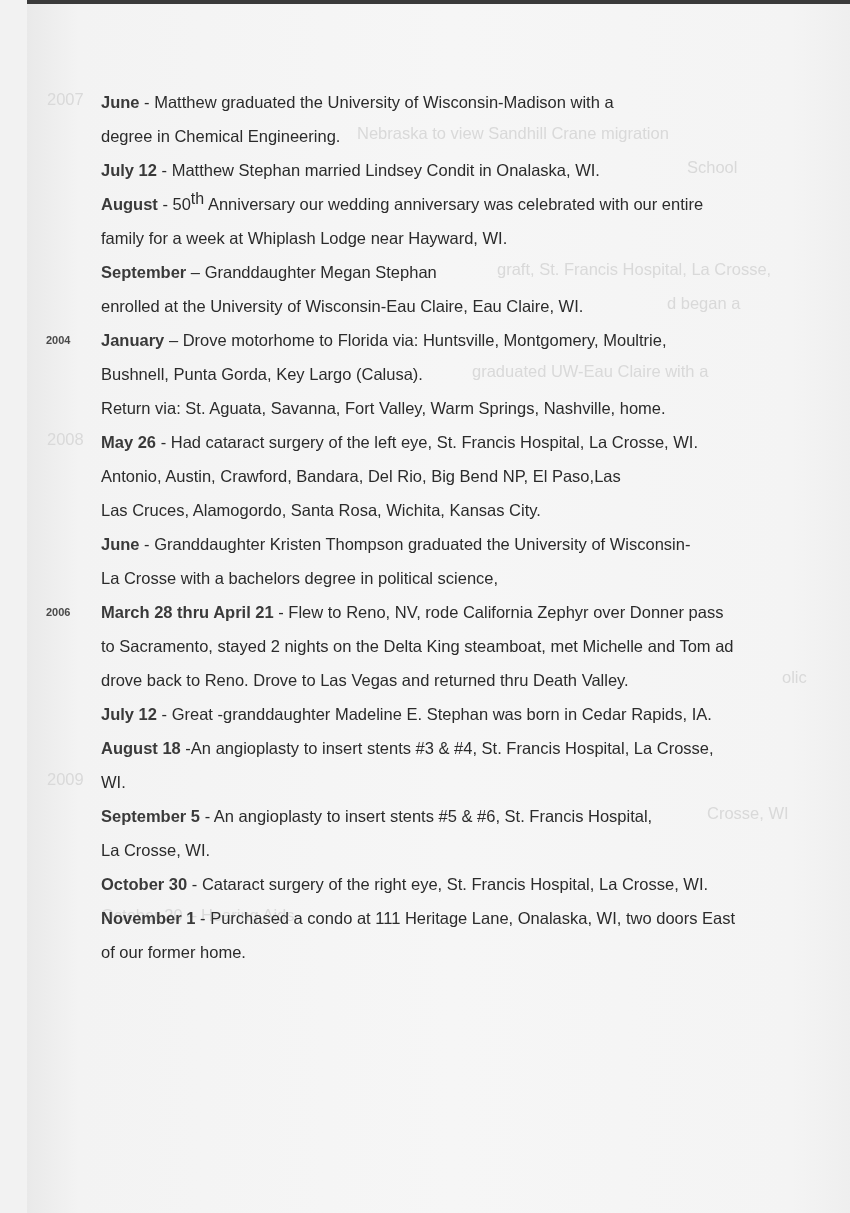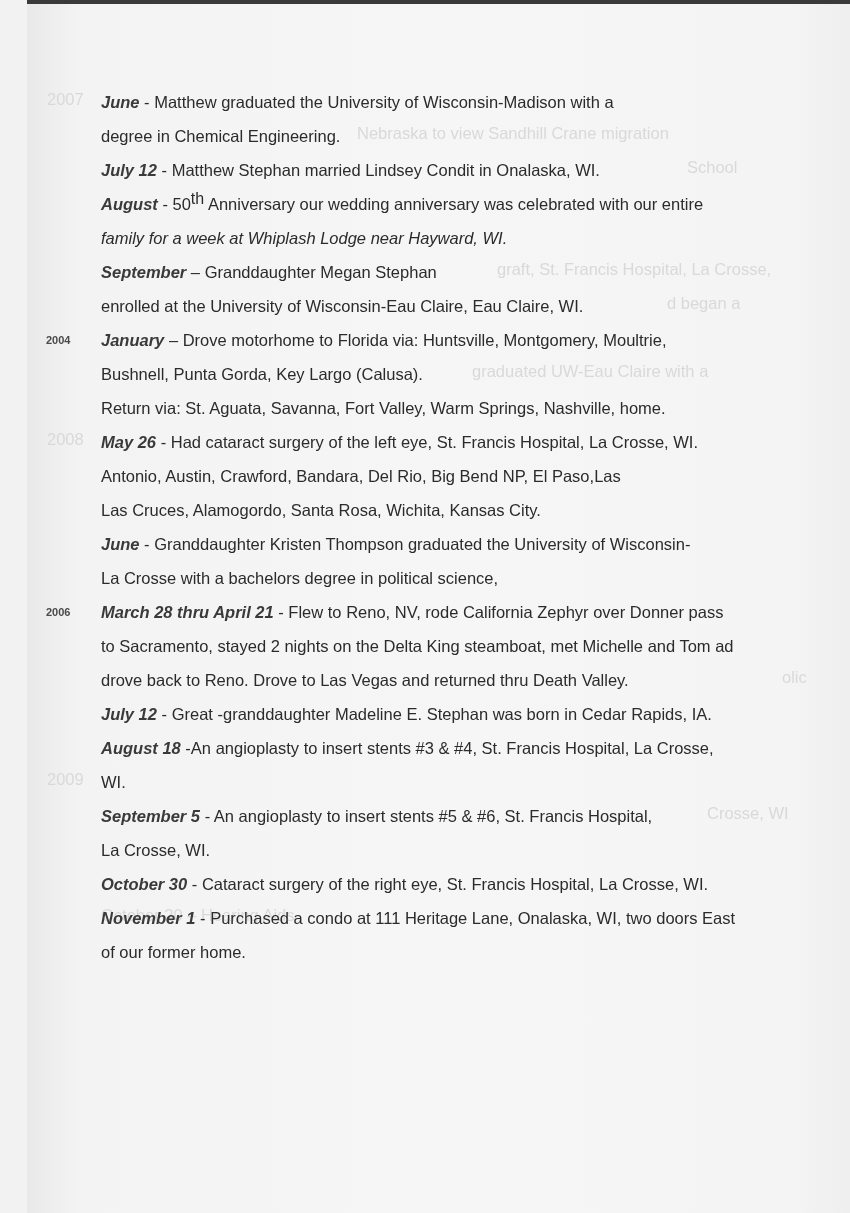--- a/index.html
+++ b/index.html
@@ -47,21 +47,21 @@
       position: absolute;
       left: 19px;
       font-weight: bold;
       color: #4a4a4a;
       font-size: 11px;
     }
     .text {
       position: absolute;
       left: 74px;
     }
-    .date { font-weight: bold; color: #3a3a3a; font-style: italic; }
+    .date { font-weight: bold; color: #3a3a3a; }
     sup { font-size: 16px; line-height: 0; }
   </style>
 </head>
 <body>
 
 <div class="page">
   <div class="top-edge"></div>
   <div id="bleed">
       <div class="bleed" style="left: 20px; top: 90px;">2007</div>
       <div class="bleed" style="left: 330px; top: 124px;">Nebraska to view Sandhill Crane migration</div>
@@ -82,21 +82,21 @@
       <div class="line">
         <span class="text"><span style="white-space: pre;">degree in Chemical Engineering.</span></span>
       </div>
       <div class="line">
         <span class="text"><span class="date">July 12</span><span style="white-space: pre;"> - </span><span style="white-space: pre;">Matthew Stephan married Lindsey Condit in Onalaska, WI.</span></span>
       </div>
       <div class="line">
         <span class="text"><span class="date">August</span><span style="white-space: pre;"> - </span><span>50</span><sup>th</sup><span style="white-space: pre;"> Anniversary our wedding anniversary was celebrated with our entire</span></span>
       </div>
       <div class="line">
-        <span class="text"><span style="white-space: pre; font-style: italic;">family for a week at Whiplash Lodge near Hayward, WI.</span></span>
+        <span class="text"><span style="white-space: pre;">family for a week at Whiplash Lodge near Hayward, WI.</span></span>
       </div>
       <div class="line">
         <span class="text"><span class="date">September</span><span style="white-space: pre;"> – </span><span style="white-space: pre;">Granddaughter Megan Stephan</span></span>
       </div>
       <div class="line">
         <span class="text"><span style="white-space: pre;">enrolled at the University of Wisconsin-Eau Claire, Eau Claire, WI.</span></span>
       </div>
       <div class="line">
         <span class="year">2004</span>
         <span class="text"><span class="date">January</span><span style="white-space: pre;"> – </span><span style="white-space: pre;">Drove motorhome to Florida via: Huntsville, Montgomery, Moultrie,</span></span>

